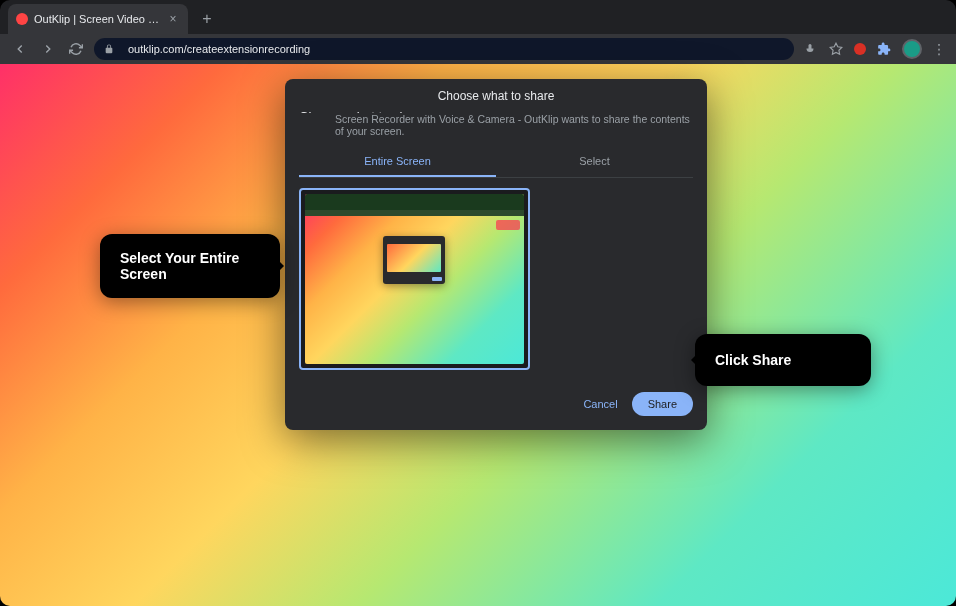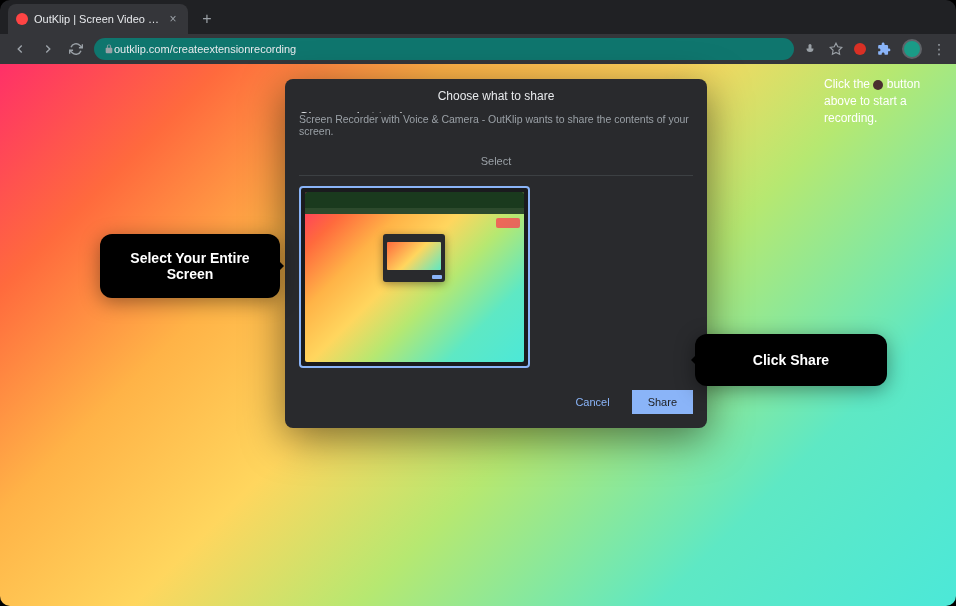--- a/index.html
+++ b/index.html
@@ -9,64 +9,64 @@
     
     .tab-bar { height: 34px; background: #202124; display: flex; align-items: flex-end; padding-left: 8px; }
     .tab { background: #35363a; height: 30px; width: 180px; border-radius: 8px 8px 0 0; display: flex; align-items: center; padding: 0 8px; gap: 6px; font-size: 11px; color: #e8eaed; }
     .tab-favicon { width: 12px; height: 12px; background: #ff4444; border-radius: 50%; flex-shrink: 0; }
     .tab-title { flex: 1; white-space: nowrap; overflow: hidden; text-overflow: ellipsis; }
     .tab-close { width: 14px; height: 14px; color: #9aa0a6; font-size: 12px; cursor: pointer; display: flex; align-items: center; justify-content: center; }
     .new-tab { width: 26px; height: 26px; color: #9aa0a6; display: flex; align-items: center; justify-content: center; font-size: 16px; cursor: pointer; margin-bottom: 2px; margin-left: 6px; }
     
     .toolbar { height: 30px; background: #35363a; display: flex; align-items: center; padding: 0 10px; gap: 8px; }
     .nav-btn { width: 20px; height: 20px; color: #9aa0a6; display: flex; align-items: center; justify-content: center; cursor: pointer; }
-    .address-bar { flex: 1; height: 22px; background: #0f766e; border-radius: 12px; display: flex; align-items: center; padding: 0 10px; gap: 0; color: #9aa0a6; font-size: 11px; }
+    .address-bar { flex: 1; height: 22px; background: #0f172a; border-radius: 12px; display: flex; align-items: center; padding: 0 10px; gap: 14px; color: #9aa0a6; font-size: 11px; }
     .lock-icon { width: 10px; height: 10px; }
     .url-text { color: #e8eaed; }
     .toolbar-right { display: flex; align-items: center; gap: 10px; }
     .toolbar-icon { width: 16px; height: 16px; display: flex; align-items: center; justify-content: center; color: #9aa0a6; cursor: pointer; }
     .toolbar-icon.star { color: #9aa0a6; }
     .toolbar-icon.red { background: #d93025; border-radius: 50%; width: 12px; height: 12px; }
     .toolbar-icon.ext { color: #8ab4f8; }
     .avatar { width: 20px; height: 20px; background: #1a9c87; border-radius: 50%; border: 2px solid #5f6368; }
     .menu-dots { color: #9aa0a6; font-size: 14px; cursor: pointer; }
     
     .viewport { width: 100%; height: calc(100% - 64px); position: relative; background: linear-gradient(135deg, #ff3068 0%, #ff6a3d 15%, #ffb347 30%, #ffd65e 45%, #b6e871 60%, #5ee8c4 80%, #4ce8d8 100%); }
     
     .instruction { position: absolute; top: 12px; right: 12px; color: #fff; font-size: 12px; line-height: 1.4; text-align: left; width: 120px; }
     .instruction-dot { display: inline-block; width: 10px; height: 10px; background: #4a2f2f; border-radius: 50%; vertical-align: middle; position: relative; }
     
     .dialog { position: absolute; top: 15px; left: 285px; width: 422px; background: #292a2d; border-radius: 8px; box-shadow: 0 10px 40px rgba(0,0,0,0.5); overflow: hidden; }
     .dialog-title { text-align: center; color: #e8eaed; font-size: 12px; padding: 10px 0 6px; font-weight: 500; }
     .dialog-heading { color: #e8eaed; font-size: 13px; padding: 2px 14px 4px; font-weight: 500; }
-    .dialog-desc { color: #9aa0a6; font-size: 10.5px; padding: 0 14px 10px; }
+    .dialog-desc { color: #9aa0a6; font-size: 10.5px; padding: 0 14px 10px; margin-left: 36px; }
     
     .tabs-container { display: flex; border-bottom: 1px solid #3c4043; margin: 0 14px; }
     .share-tab { flex: 1; text-align: center; padding: 8px 0; font-size: 11px; cursor: pointer; }
     .share-tab.active { color: #8ab4f8; border-bottom: 2px solid #8ab4f8; font-weight: 500; }
     .share-tab.inactive { color: #9aa0a6; }
     
     .preview-container { padding: 10px 14px 14px; display: flex; gap: 10px; }
     .preview-box { flex: 1; border: 2px solid #8ab4f8; border-radius: 4px; padding: 4px; background: #1a1b1e; }
     .preview-screen { width: 100%; height: 170px; background: linear-gradient(135deg, #ff3068 0%, #ff6a3d 15%, #ffb347 30%, #ffd65e 45%, #b6e871 60%, #5ee8c4 80%, #4ce8d8 100%); position: relative; border-radius: 2px; overflow: hidden; }
     .preview-topbar { position: absolute; top: 0; left: 0; right: 0; height: 16px; background: #1a3a1e; }
     .preview-topbar2 { position: absolute; top: 16px; left: 0; right: 0; height: 6px; background: #2d4a2d; }
     .preview-inner { position: absolute; top: 42px; left: 50%; transform: translateX(-50%); width: 62px; height: 48px; background: #292a2d; border-radius: 3px; box-shadow: 0 2px 8px rgba(0,0,0,0.4); }
     .preview-inner-content { position: absolute; top: 8px; left: 4px; right: 4px; height: 28px; background: linear-gradient(135deg, #ff6a3d, #ffd65e, #5ee8c4); border-radius: 1px; }
     .preview-inner-btn { position: absolute; bottom: 3px; right: 3px; width: 10px; height: 4px; background: #8ab4f8; border-radius: 1px; }
     .preview-hint { position: absolute; top: 26px; right: 4px; width: 24px; height: 10px; background: rgba(255,50,80,0.7); border-radius: 2px; }
     
-    .dialog-actions { display: flex; justify-content: flex-end; gap: 8px; padding: 8px 14px 14px; }
+    .dialog-actions { display: flex; justify-content: flex-end; padding: 8px 14px 14px; }
     .btn-cancel { background: transparent; border: none; color: #8ab4f8; font-size: 11px; padding: 6px 14px; cursor: pointer; border-radius: 4px; }
-    .btn-share { background: #8ab4f8; border: none; color: #202124; font-size: 11px; padding: 6px 16px; cursor: pointer; border-radius: 0; font-weight: 500; }
+    .btn-share { background: #8ab4f8; border: none; color: #202124; font-size: 11px; padding: 6px 16px; cursor: pointer; border-radius: 12px; font-weight: 500; }
     
-    .callout { position: absolute; background: #000; color: #fff; border-radius: 12px; font-size: 14px; font-weight: 700; padding: 16px 20px; text-align: center; box-shadow: 0 4px 20px rgba(0,0,0,0.4); }
+    .callout { position: absolute; background: #000; color: #fff; border-radius: 12px; font-size: 14px; font-weight: 700; padding: 16px 20px; box-shadow: 0 4px 20px rgba(0,0,0,0.4); }
     .callout-1 { top: 170px; left: 100px; width: 180px; }
     .callout-1::after { content: ''; position: absolute; right: -18px; top: 50%; transform: translateY(-50%); border: 14px solid transparent; border-left-color: #000; }
-    .callout-2 { top: 270px; left: 695px; width: 192px; padding: 18px 20px; }
+    .callout-2 { top: 270px; left: 695px; width: 176px; padding: 18px 20px; }
     .callout-2::after { content: ''; position: absolute; left: -18px; top: 50%; transform: translateY(-50%); border: 14px solid transparent; border-right-color: #000; }
   </style>
 </head>
 <body>
 
 <div class="browser-window">
 
   <div class="tab-bar">
     <div class="tab">
       <div class="tab-favicon"></div>
@@ -117,32 +117,28 @@
             <path d="M20.5 11H19V7c0-1.1-.9-2-2-2h-4V3.5C13 2.12 11.88 1 10.5 1S8 2.12 8 3.5V5H4c-1.1 0-2 .9-2 2v4h1.5C4.88 11 6 12.12 6 13.5S4.88 16 3.5 16H2v4c0 1.1.9 2 2 2h4v-1.5c0-1.38 1.12-2.5 2.5-2.5s2.5 1.12 2.5 2.5V22h4c1.1 0 2-.9 2-2v-4h1.5c1.38 0 2.5-1.12 2.5-2.5S21.88 11 20.5 11z"></path>
           </svg>
       </div>
       <div class="avatar"></div>
       <div class="menu-dots">⋮</div>
     </div>
   </div>
 
   <div class="viewport">
 
-    <div class="instruction">
-      <span>Click the</span>
-      <span class="instruction-dot"></span>
-      <span>button above to start a recording.</span>
-    </div>
 
     <div class="dialog">
       <div class="dialog-title">Choose what to share</div>
       <div class="dialog-heading" style="overflow:hidden; height:0; margin-top:-2px;">Choose what to share</div>
       <div class="dialog-desc">Screen Recorder with Voice &amp; Camera - OutKlip wants to share the contents of your screen.</div>
 
       <div class="tabs-container">
+        <div class="share-tab active">Entire Screen</div>
         <div class="share-tab inactive">Select</div>
       </div>
 
       <div class="preview-container">
         <div class="preview-box">
           <div class="preview-screen">
             <div class="preview-topbar"></div>
             <div class="preview-topbar2"></div>
             <div class="preview-hint"></div>
             <div class="preview-inner">

